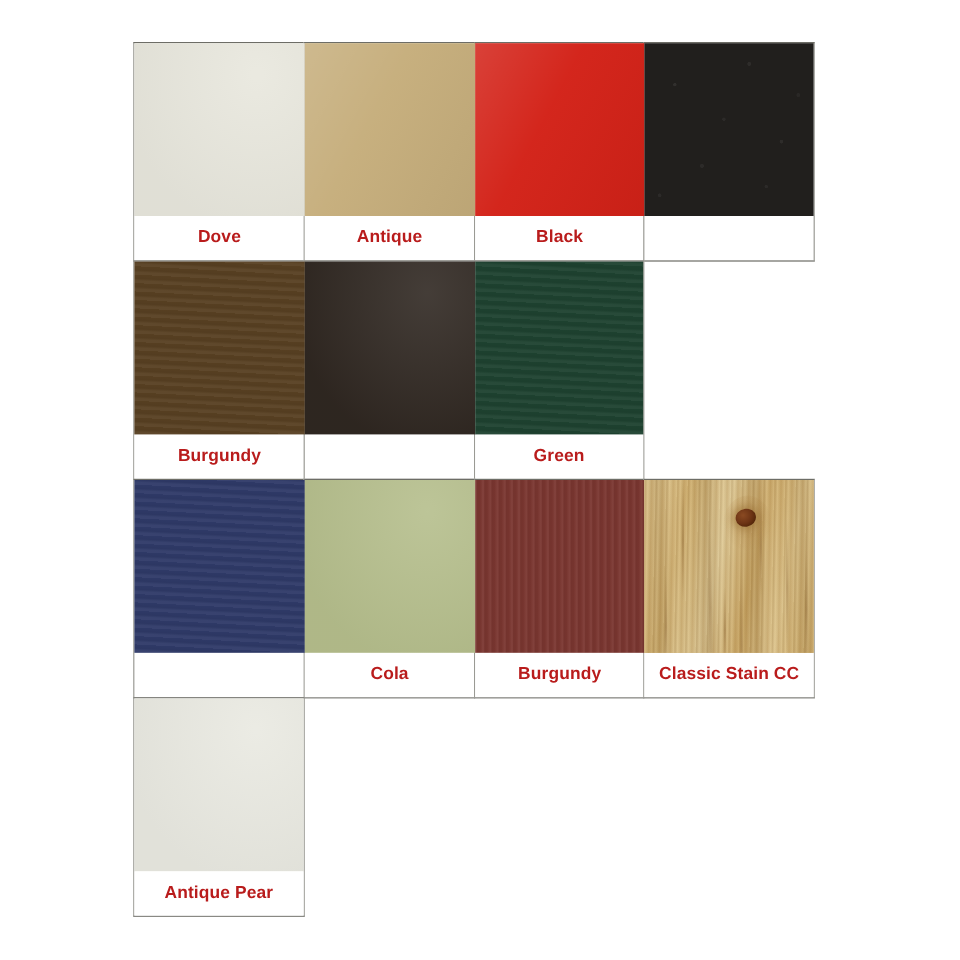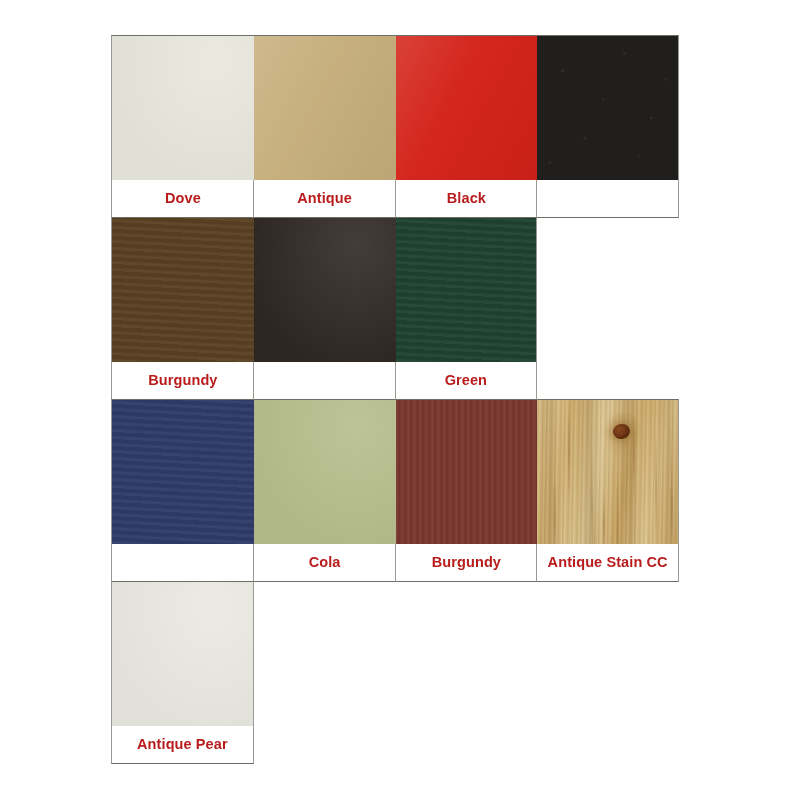--- a/index.html
+++ b/index.html
@@ -224,21 +224,21 @@
           <div class="wood-knot"></div>
           <div class="wood-streak" style="left: 22%; top: 0%; height: 70%;"></div>
           <div class="wood-streak" style="left: 38%; top: 30%; height: 88%;"></div>
           <div class="wood-streak" style="left: 57%; top: 48%; height: 96%;"></div>
           <div class="wood-streak" style="left: 68%; top: 8%; height: 60%;"></div>
           <div class="wood-streak" style="left: 84%; top: 22%; height: 80%;"></div>
           <div class="wood-streak" style="left: 95%; top: 40%; height: 70%;"></div>
           <div class="wood-streak" style="left: 12%; top: 55%; height: 60%;"></div>
           <div class="wood-streak" style="left: 47%; top: 62%; height: 50%;"></div>
         </div>
-        <div class="swatch-label">Antique Stain CC</div>
+        <div class="swatch-label">Classic Stain CC</div>
       </div>
     </div>
     <div class="swatch-row">
       <div class="swatch-cell">
         <div class="swatch-color tex-soft" style="background-color: rgb(233, 233, 225);"></div>
         <div class="swatch-label">Antique Pear</div>
       </div>
     </div>
   </div>
 

